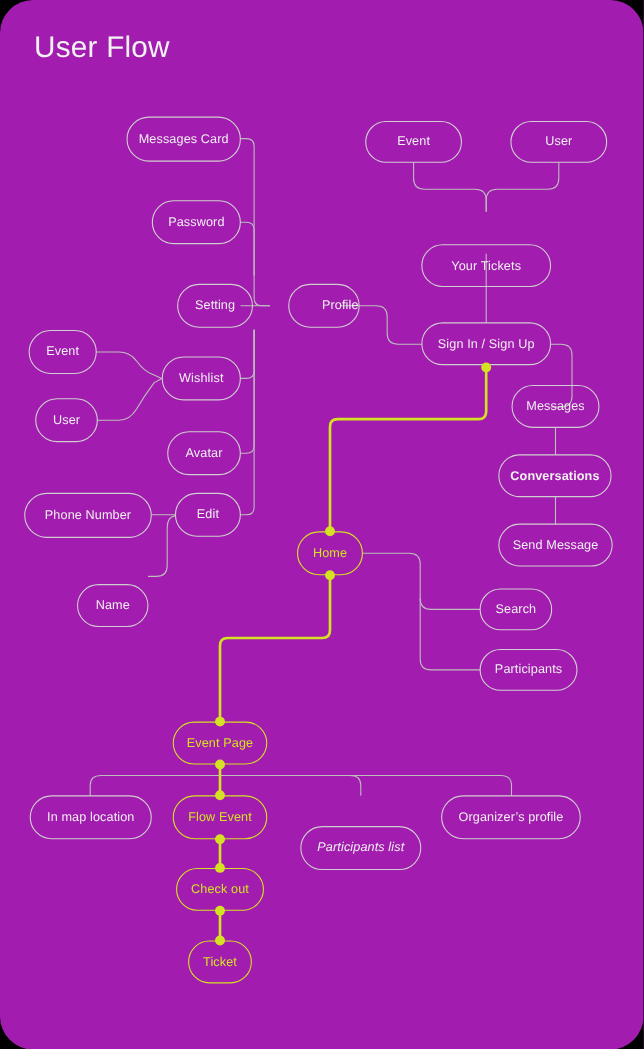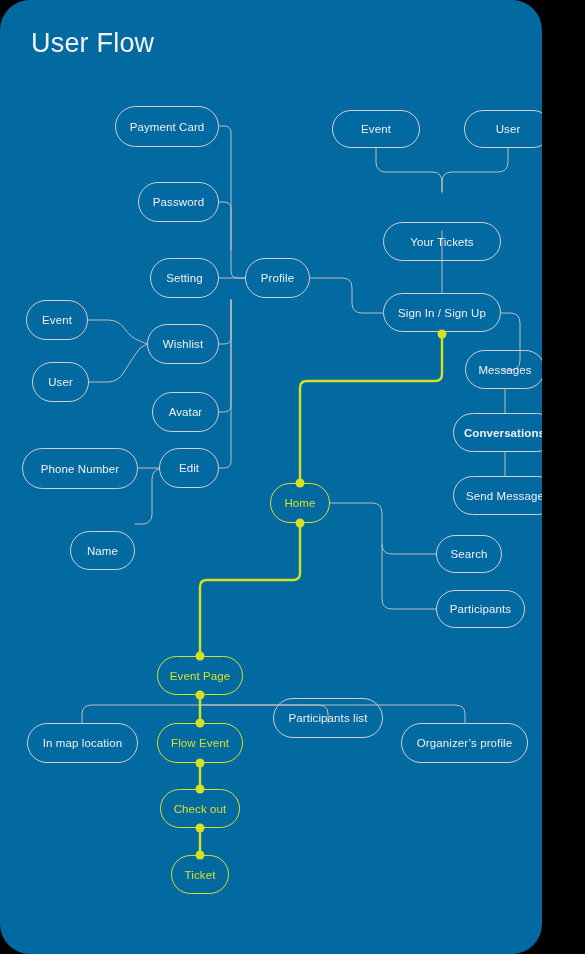--- a/index.html
+++ b/index.html
@@ -8,23 +8,23 @@
     background: #000000;
   }
   body {
     width: 585px;
     height: 954px;
     overflow: hidden;
     font-family: "Liberation Sans", sans-serif;
   }
   #canvas {
     position: relative;
-    width: 542px;
+    width: 585px;
     height: 954px;
-    background: #0369a1;
+    background: #a21caf;
     border-radius: 30px;
     overflow: hidden;
   }
   #page-title {
     position: absolute;
     left: 31px;
     top: 28px;
     font-size: 27px;
     font-weight: 400;
     letter-spacing: 0.2px;
@@ -117,38 +117,38 @@
       <path d="M200 695 L 200 723"></path>
 
       <path d="M200 763 L 200 789"></path>
 
       <path d="M200 828 L 200 855"></path>
     </g>
   </svg>
 
   <div id="nodes-layer">
       <div class="node" style="left: 115px; top: 106px; width: 104px; height: 41px;">
-        <span>Payment Card</span>
+        <span>Messages Card</span>
       </div>
       <div class="node" style="left: 138px; top: 182px; width: 81px; height: 40px;">
         <span>Password</span>
       </div>
-      <div class="node" style="left: 150px; top: 258px; width: 69px; height: 40px; text-align: right;">
+      <div class="node" style="left: 161px; top: 258px; width: 69px; height: 40px; text-align: right;">
         <span>Setting</span>
       </div>
       <div class="node" style="left: 147px; top: 324px; width: 72px; height: 40px;">
         <span>Wishlist</span>
       </div>
       <div class="node" style="left: 152px; top: 392px; width: 67px; height: 40px;">
         <span>Avatar</span>
       </div>
       <div class="node" style="left: 159px; top: 448px; width: 60px; height: 40px;">
         <span>Edit</span>
       </div>
-      <div class="node" style="left: 245px; top: 258px; width: 65px; height: 40px;">
+      <div class="node" style="left: 262px; top: 258px; width: 65px; height: 40px; justify-content: flex-end;">
         <span>Profile</span>
       </div>
       <div class="node" style="left: 26px; top: 300px; width: 62px; height: 40px;">
         <span>Event</span>
       </div>
       <div class="node" style="left: 32px; top: 362px; width: 57px; height: 40px;">
         <span>User</span>
       </div>
       <div class="node" style="left: 22px; top: 448px; width: 116px; height: 41px;">
         <span>Phone Number</span>
@@ -188,21 +188,21 @@
       </div>
       <div class="node hl" style="left: 157px; top: 656px; width: 86px; height: 39px;">
         <span>Event Page</span>
       </div>
       <div class="node" style="left: 27px; top: 723px; width: 111px; height: 40px;">
         <span>In map location</span>
       </div>
       <div class="node hl" style="left: 157px; top: 723px; width: 86px; height: 40px;">
         <span>Flow Event</span>
       </div>
-      <div class="node" style="left: 273px; top: 698px; width: 110px; height: 40px;">
+      <div class="node" style="left: 273px; top: 751px; width: 110px; height: 40px; font-style: italic;">
         <span>Participants list</span>
       </div>
       <div class="node" style="left: 401px; top: 723px; width: 127px; height: 40px;">
         <span>Organizer’s profile</span>
       </div>
       <div class="node hl" style="left: 160px; top: 789px; width: 80px; height: 39px;">
         <span>Check out</span>
       </div>
       <div class="node hl" style="left: 171px; top: 855px; width: 58px; height: 39px;">
         <span>Ticket</span>

